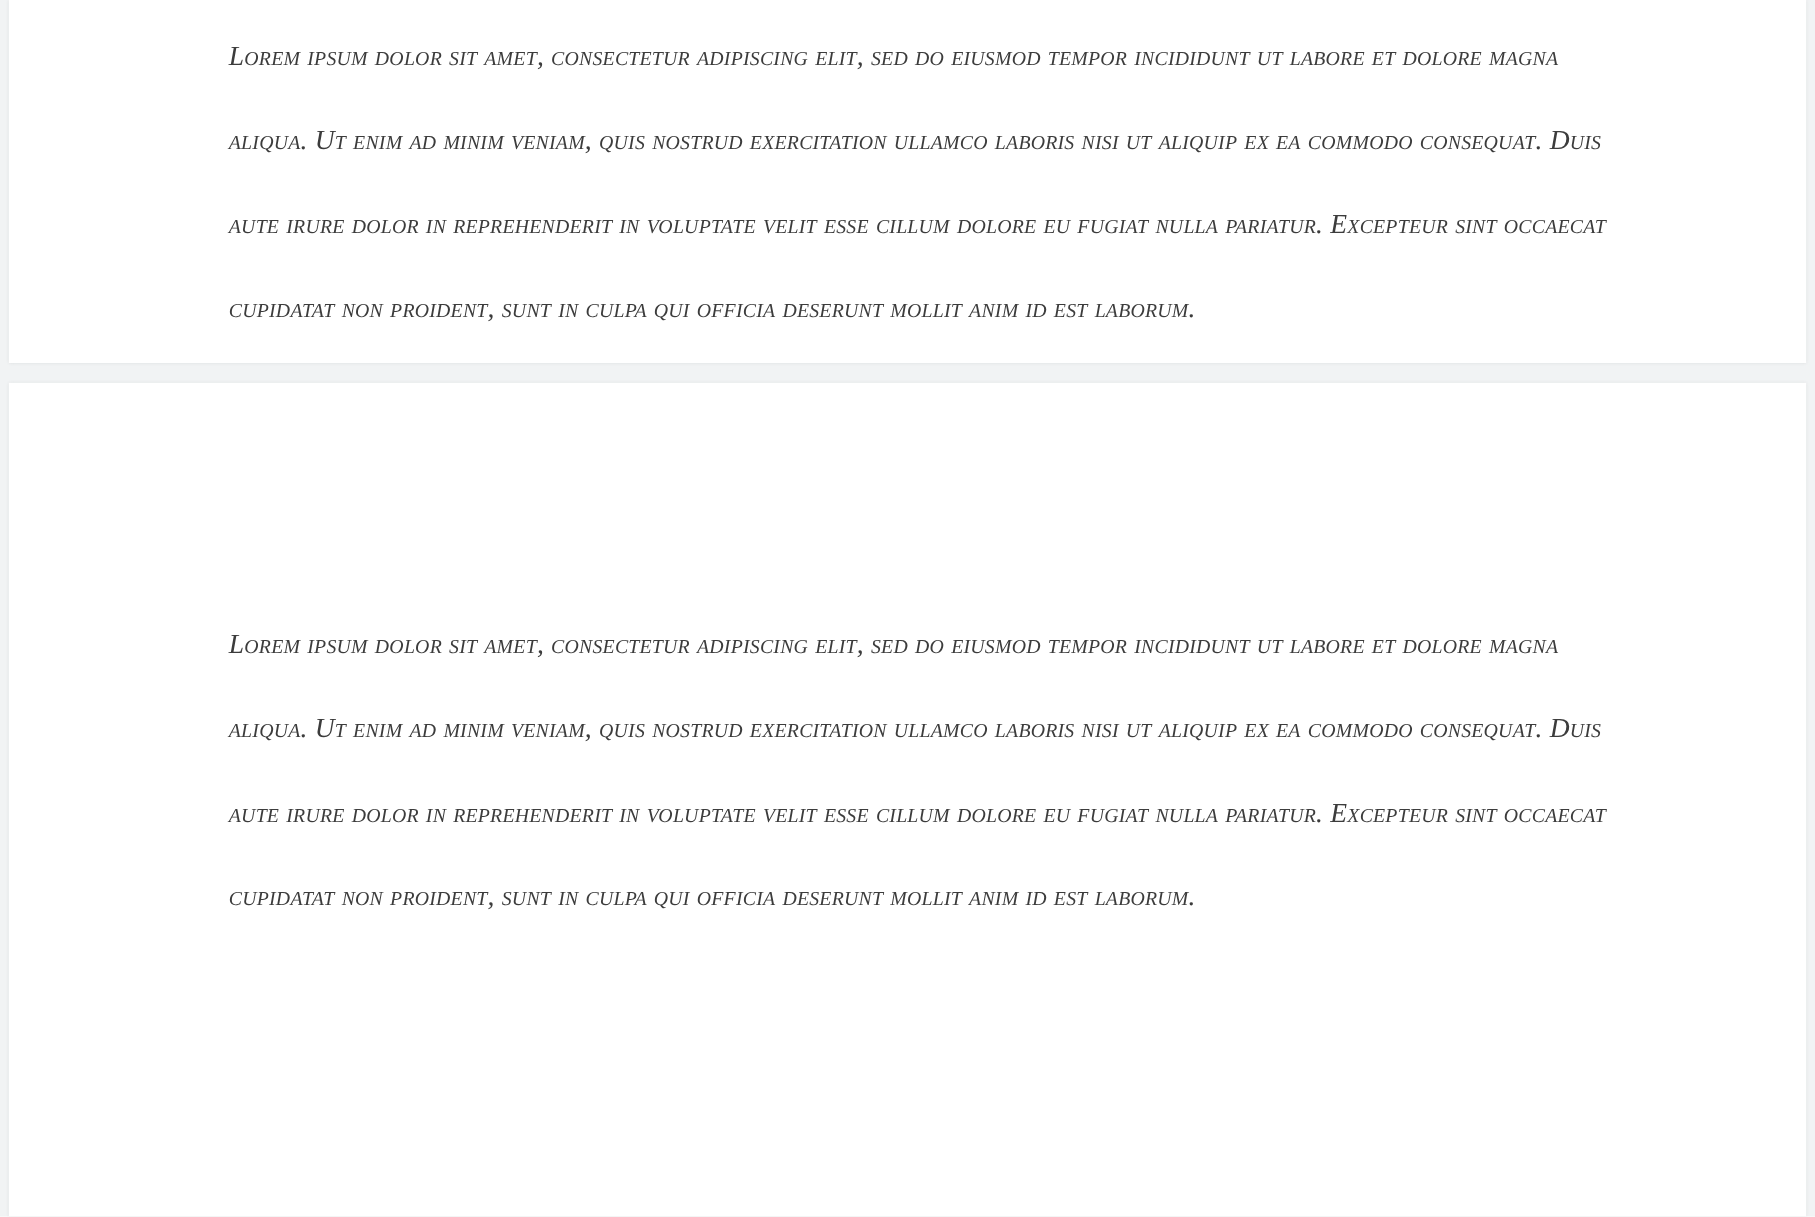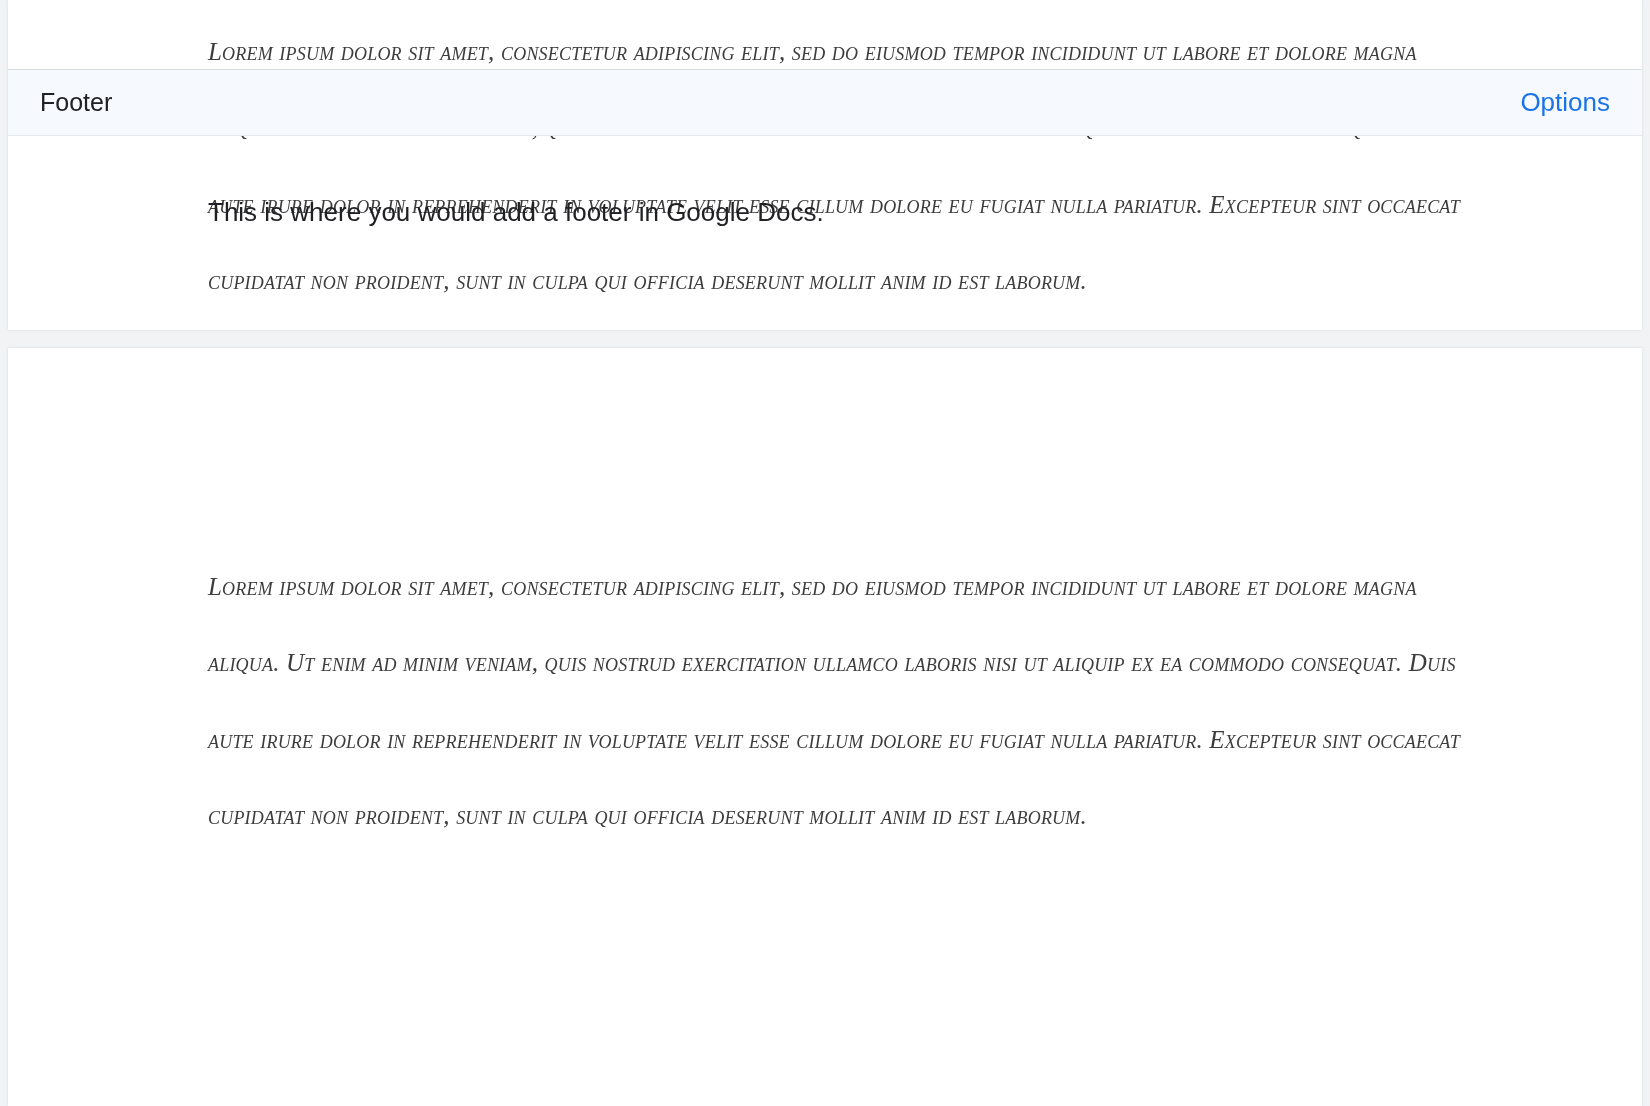--- a/index.html
+++ b/index.html
@@ -81,24 +81,17 @@
       color: #202124;
       line-height: 1.6;
     }
   </style>
 </head>
 <body>
 
 <div class="page page-one">
   <div class="body-text">Lorem ipsum dolor sit amet, consectetur adipiscing elit, sed do eiusmod tempor incididunt ut labore et dolore magna aliqua. Ut enim ad minim veniam, quis nostrud exercitation ullamco laboris nisi ut aliquip ex ea commodo consequat. Duis aute irure dolor in reprehenderit in voluptate velit esse cillum dolore eu fugiat nulla pariatur. Excepteur sint occaecat cupidatat non proident, sunt in culpa qui officia deserunt mollit anim id est laborum.</div>
 
-  <div class="footer-bar">
-    <div class="footer-header">
-      <span class="footer-label">Footer</span>
-      <span class="footer-options">Options</span>
-    </div>
-    <div class="footer-content">This is where you would add a footer in Google Docs.</div>
-  </div>
 </div>
 
 <div class="page page-two">
   <div class="body-text">Lorem ipsum dolor sit amet, consectetur adipiscing elit, sed do eiusmod tempor incididunt ut labore et dolore magna aliqua. Ut enim ad minim veniam, quis nostrud exercitation ullamco laboris nisi ut aliquip ex ea commodo consequat. Duis aute irure dolor in reprehenderit in voluptate velit esse cillum dolore eu fugiat nulla pariatur. Excepteur sint occaecat cupidatat non proident, sunt in culpa qui officia deserunt mollit anim id est laborum.</div>
 </div>
 
 </body></html>

